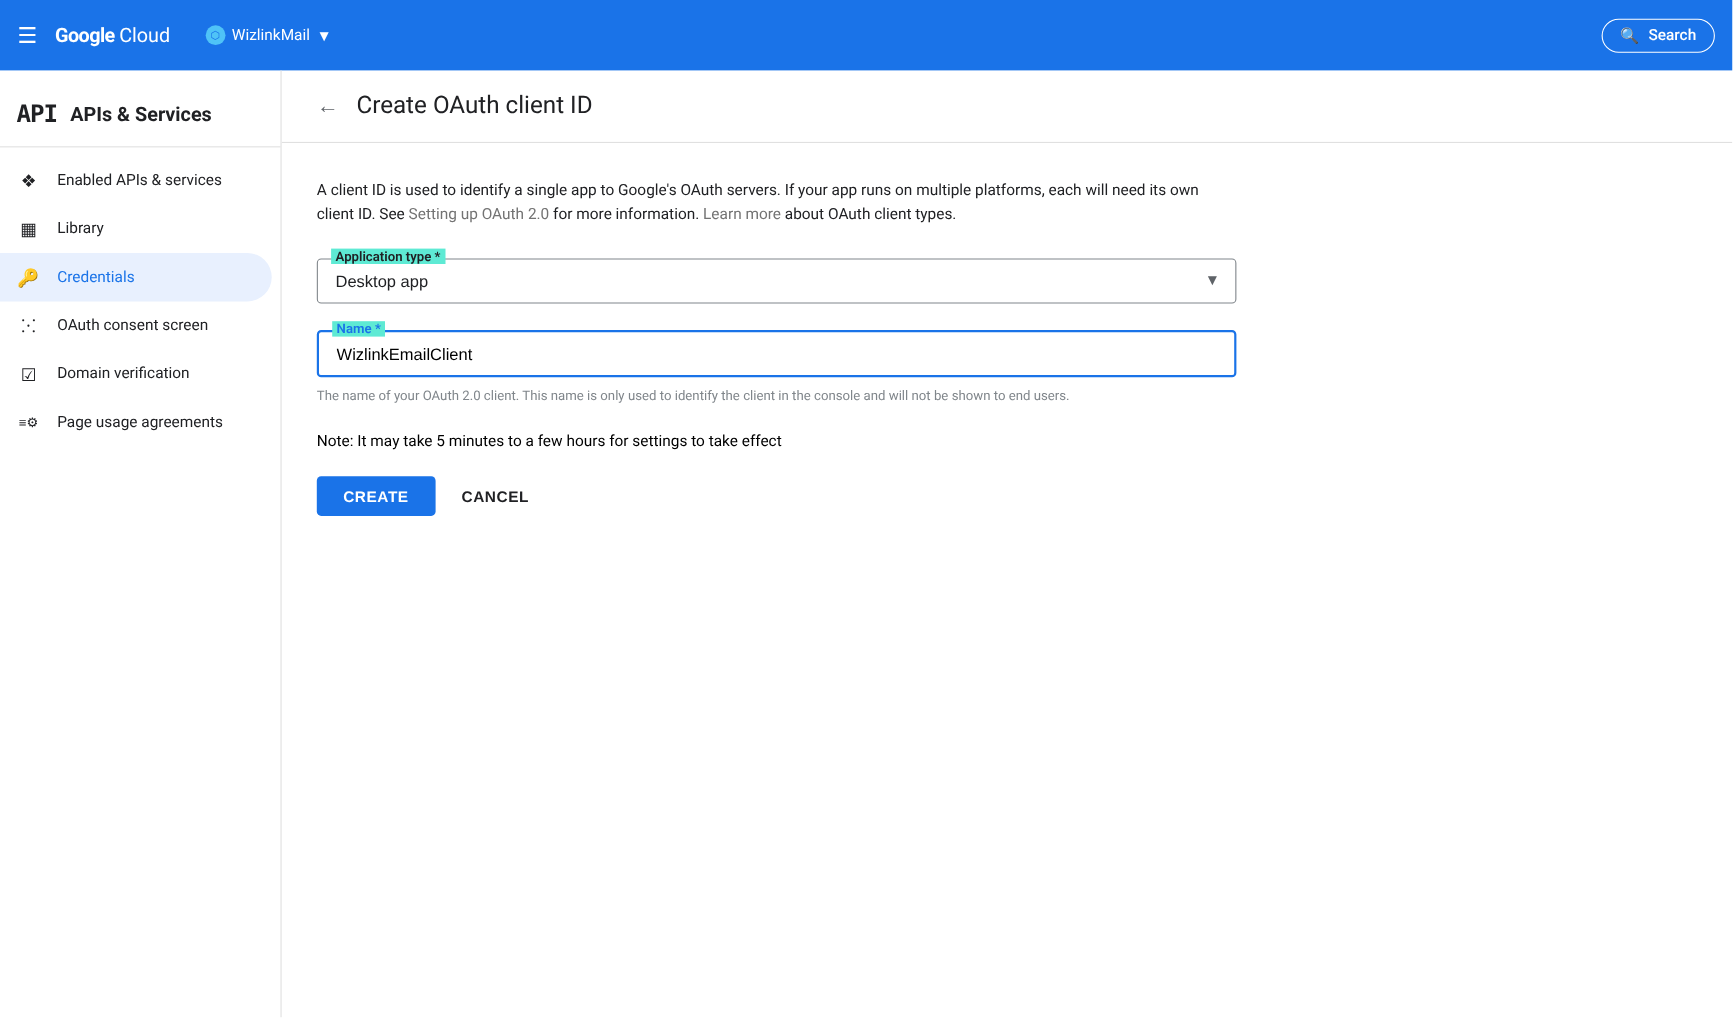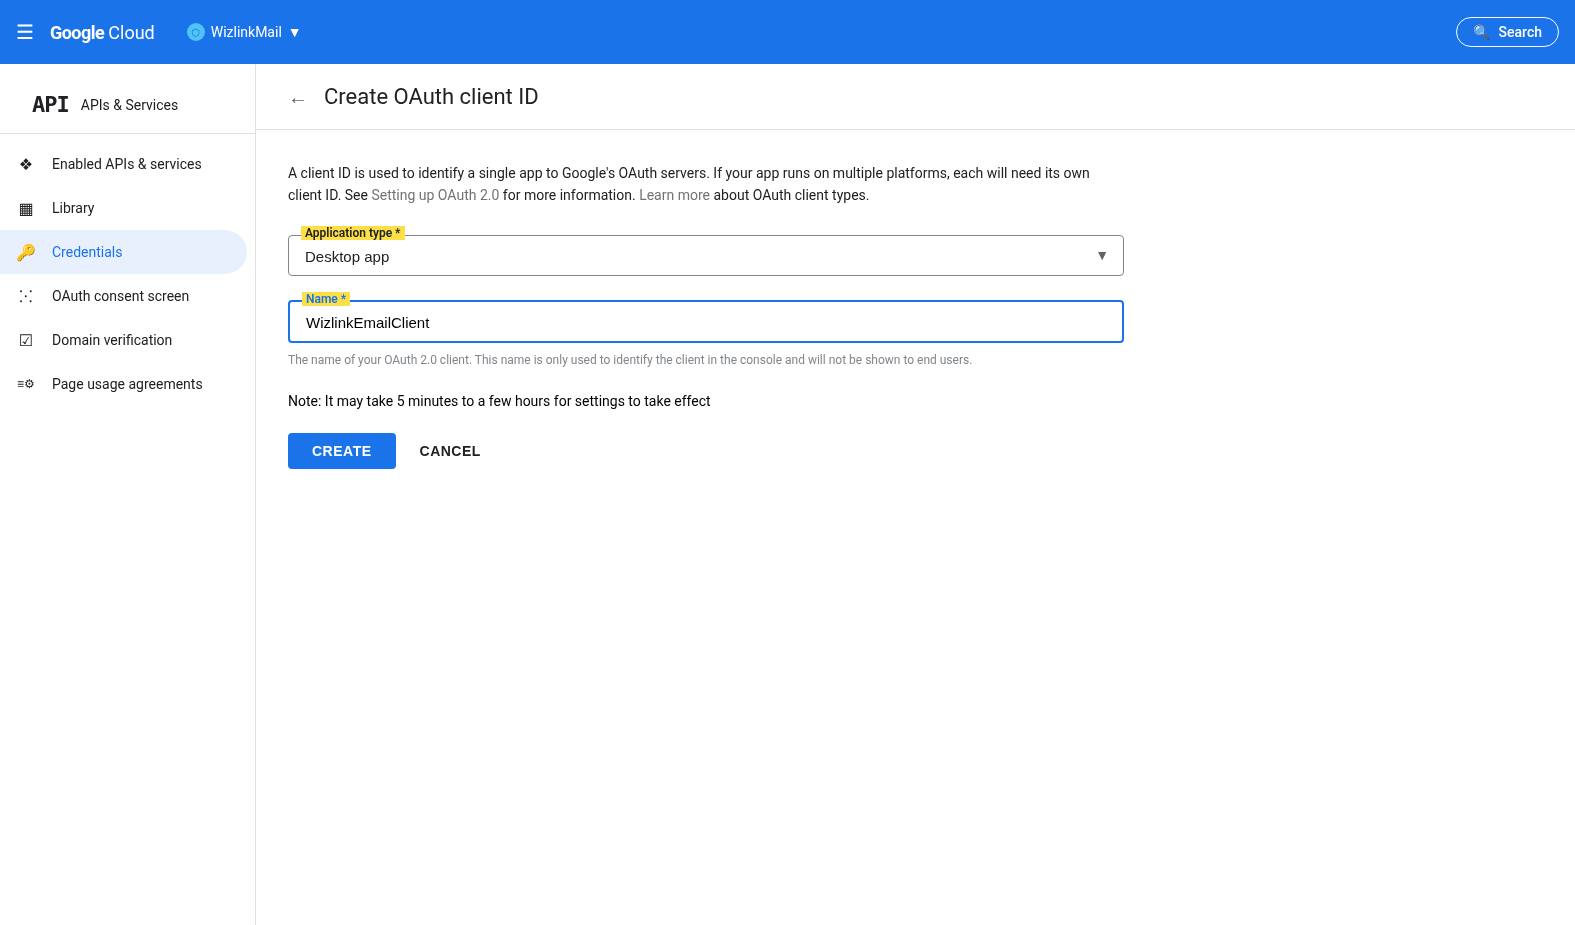--- a/index.html
+++ b/index.html
@@ -80,34 +80,34 @@
     .sidebar {
       width: 256px;
       border-right: 1px solid #e0e0e0;
       padding-top: 16px;
       flex-shrink: 0;
     }
     .sidebar-header {
       display: flex;
       align-items: center;
       gap: 12px;
-      padding: 12px 32px 16px;
+      padding: 12px 15px 16px;
       border-bottom: 1px solid #e0e0e0;
       margin-bottom: 8px;
     }
     .api-icon {
       font-weight: 900;
       font-size: 22px;
       font-family: monospace;
       color: #202124;
       letter-spacing: -1px;
     }
     .sidebar-header-title {
-      font-size: 14px;
-      font-weight: 400;
+      font-size: 18px;
+      font-weight: 700;
       color: #202124;
     }
     .sidebar-item {
       display: flex;
       align-items: center;
       gap: 16px;
       padding: 12px 16px;
       cursor: pointer;
       border-radius: 0 24px 24px 0;
       margin-right: 8px;
@@ -182,21 +182,21 @@
       border-radius: 4px;
       padding: 12px 16px 10px;
     }
     .field-container.focused {
       border: 2px solid #1a73e8;
     }
     .field-label {
       position: absolute;
       top: -10px;
       left: 12px;
-      background: #fde047;
+      background: #5eead4;
       padding: 0 4px;
       font-size: 12px;
       font-weight: 600;
       color: #202124;
     }
     .field-container.focused .field-label {
       color: #1a73e8;
     }
     .select-field {
       width: 100%;

